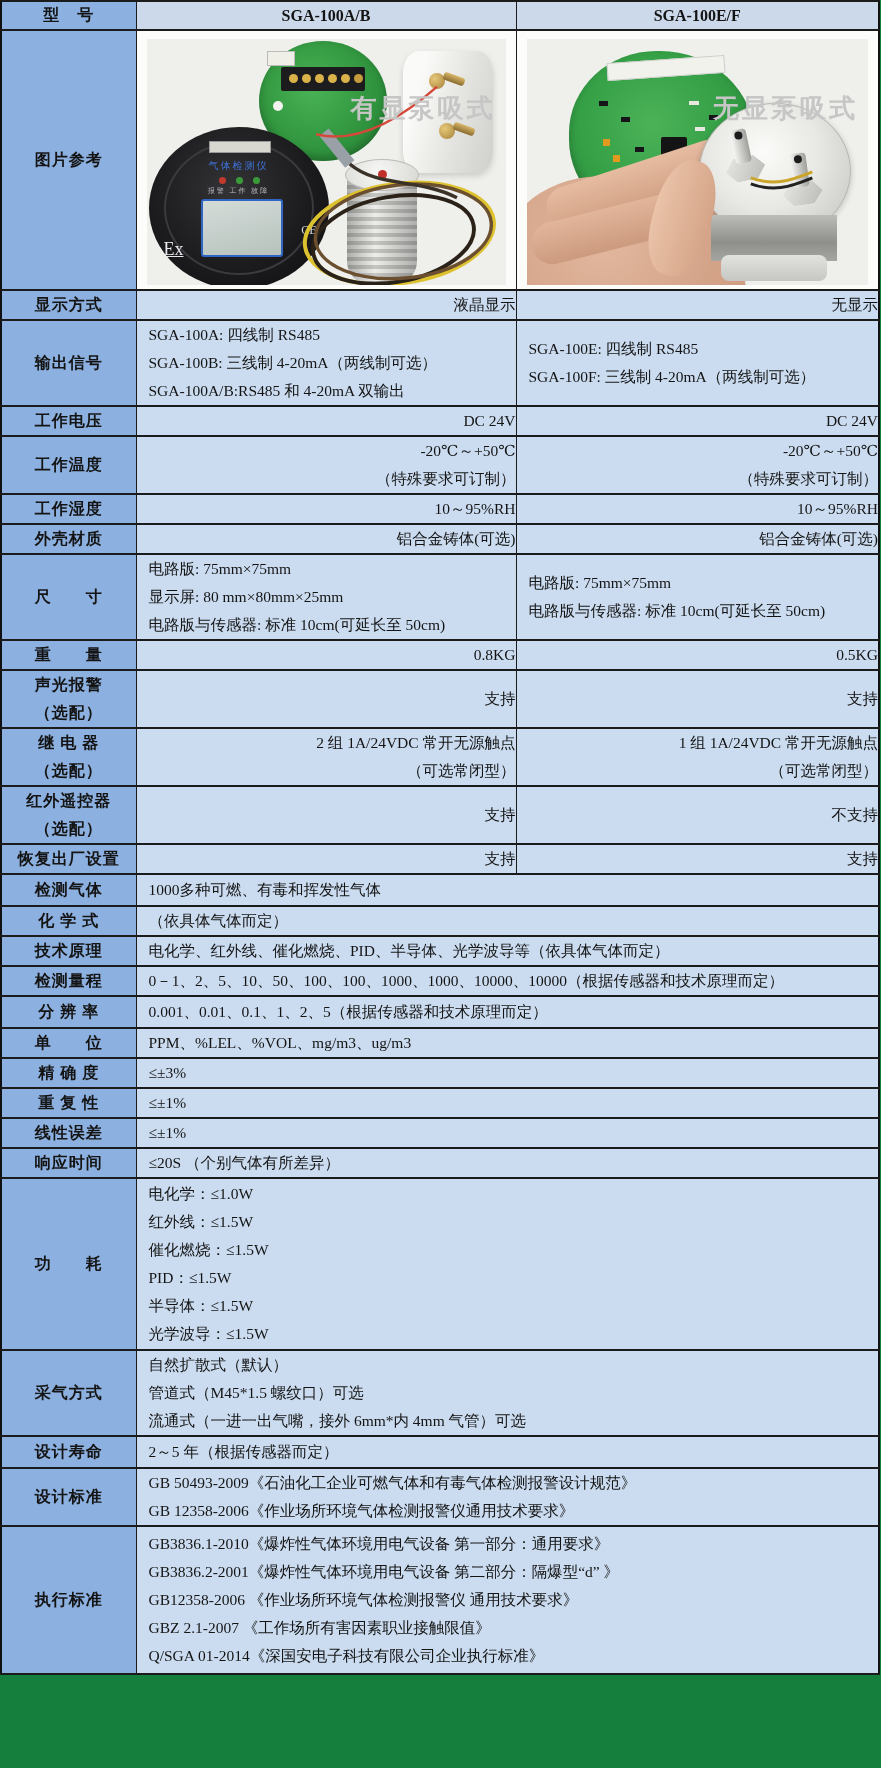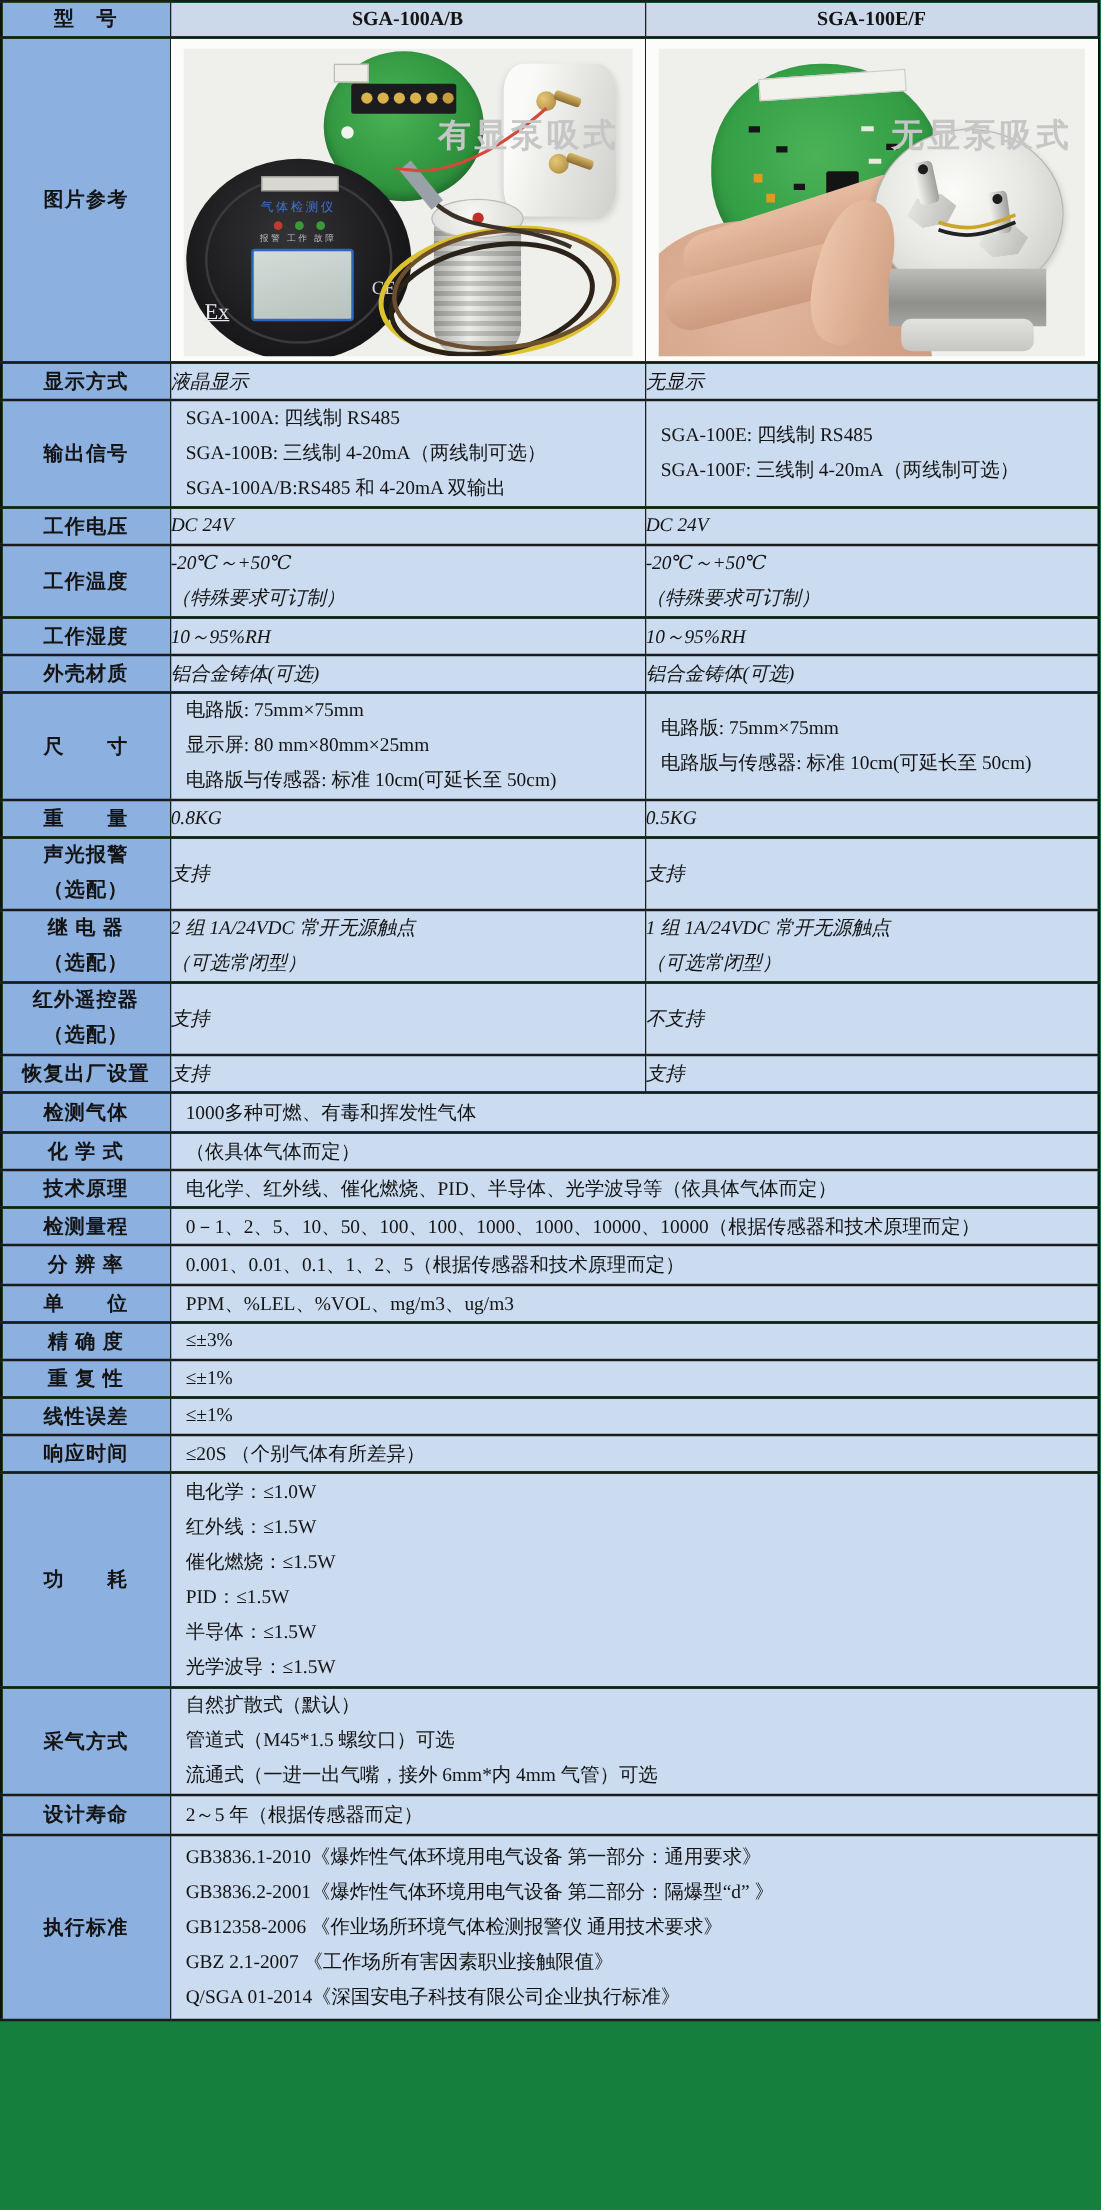--- a/index.html
+++ b/index.html
@@ -3,21 +3,21 @@
 <meta charset="utf-8">
 <style>
   html,body{margin:0;padding:0;background:#ffffff;}
   .page{position:relative;width:881px;height:1768px;background:#15803d;
         font-family:"Liberation Serif","DejaVu Serif",serif;color:#141414;}
   table.spec{border-collapse:collapse;table-layout:fixed;width:878px;border:2px solid #111;}
   td{border:1px solid #1b1b1b;border-top-width:2px;border-bottom-width:2px;
      vertical-align:middle;overflow:hidden;padding:0;}
   td.lbl{background:#8cb0df;text-align:center;font-weight:bold;font-size:16px;letter-spacing:1px;}
   td.hd{background:#ccd9ea;text-align:center;font-weight:bold;font-size:16px;}
-  td.c{background:#cbdcf0;text-align:left;font-size:15.5px;font-style:italic;}
+  td.c{background:#cbdcf0;text-align:right;font-size:15.5px;}
   td.l{background:#cbdcf0;text-align:left;font-size:15.5px;padding-left:12px;}
   td.full{background:#cbdcf0;text-align:left;font-size:15.5px;padding-left:12px;}
   .ln{line-height:28px;}
   
   td.photo-cell{background:#fcfcfb;position:relative;}
   .photo{position:absolute;left:10px;right:10px;top:8px;bottom:4px;background:#efefeb;overflow:hidden;}
   .wm{position:absolute;top:14px;right:10px;font-size:26px;font-weight:bold;color:#c6c6c6;
       letter-spacing:3px;font-family:"Liberation Sans","DejaVu Sans",sans-serif;z-index:9;margin-top:38px;}
   
   .pcb1{position:absolute;left:112px;top:2px;width:128px;height:120px;border-radius:50%;
@@ -41,21 +41,21 @@
   .dstick{position:absolute;left:60px;top:14px;width:60px;height:10px;background:#d8d8d0;border:1px solid #999;}
   .dtitle{position:absolute;top:32px;left:0;width:100%;text-align:center;color:#3f72d8;
           font-size:10px;letter-spacing:2px;}
   .leds{position:absolute;left:70px;top:50px;width:7px;height:7px;border-radius:50%;background:#c23a2e;
         box-shadow:17px 0 0 #3a9a3a,34px 0 0 #3a9a3a;}
   .dledtxt{position:absolute;top:59px;left:0;width:100%;text-align:center;color:#b9b9c2;
            font-size:7px;letter-spacing:2px;}
   .lcd{position:absolute;left:52px;top:72px;width:78px;height:54px;border:2px solid #2f66c4;border-radius:3px;
        background:linear-gradient(165deg,#d4dcd8,#b7c2bd);}
   .exmark{position:absolute;left:15px;top:112px;color:#e8e8ee;font-size:18px;text-decoration:underline;}
-  .cemark{position:absolute;right:12px;top:96px;color:#d8d8de;font-size:15px;}
+  .cemark{position:absolute;right:12px;top:96px;color:#d8d8de;font-size:12px;}
   .ribbed{position:absolute;left:198px;top:120px;width:74px;height:128px;z-index:5;}
   .rtop{position:absolute;left:0;top:0;width:72px;height:30px;border-radius:50%;border:1px solid #bbb;
         background:radial-gradient(circle at 45% 40%,#f6f6f4,#d8d8d4);}
   .rdot{position:absolute;left:33px;top:11px;width:9px;height:9px;border-radius:50%;background:#c03028;}
   .rbody{position:absolute;left:2px;top:22px;width:70px;height:104px;border-radius:0 0 24px 24px;
          background:linear-gradient(90deg,rgba(40,40,40,.32),rgba(255,255,255,.05) 40%,rgba(40,40,40,.32)),
                     repeating-linear-gradient(180deg,#ececea 0 4px,#c2c2be 4px 8px);}
   .wires{position:absolute;left:0;top:0;width:100%;height:100%;z-index:6;pointer-events:none;}
   
   .pcb2{position:absolute;left:42px;top:12px;width:186px;height:174px;border-radius:48% 52% 50% 50%;
@@ -377,20 +377,27 @@
     <div class="ln">管道式（M45*1.5 螺纹口）可选</div>
     <div class="ln">流通式（一进一出气嘴，接外 6mm*内 4mm 气管）可选</div>
   </td>
 </tr>
 
 <tr style="height:32px">
   <td class="lbl">设计寿命</td>
   <td class="full" colspan="2">2～5 年（根据传感器而定）</td>
 </tr>
 
+<tr style="height:58px">
+  <td class="lbl">设计标准</td>
+  <td class="full" colspan="2">
+    <div class="ln">GB 50493-2009《石油化工企业可燃气体和有毒气体检测报警设计规范》</div>
+    <div class="ln">GB 12358-2006《作业场所环境气体检测报警仪通用技术要求》</div>
+  </td>
+</tr>
 
 <tr style="height:148px">
   <td class="lbl">执行标准</td>
   <td class="full" colspan="2">
     <div class="ln">GB3836.1-2010《爆炸性气体环境用电气设备 第一部分：通用要求》</div>
     <div class="ln">GB3836.2-2001《爆炸性气体环境用电气设备 第二部分：隔爆型“d” 》</div>
     <div class="ln">GB12358-2006 《作业场所环境气体检测报警仪 通用技术要求》</div>
     <div class="ln">GBZ 2.1-2007 《工作场所有害因素职业接触限值》</div>
     <div class="ln">Q/SGA 01-2014《深国安电子科技有限公司企业执行标准》</div>
   </td>

